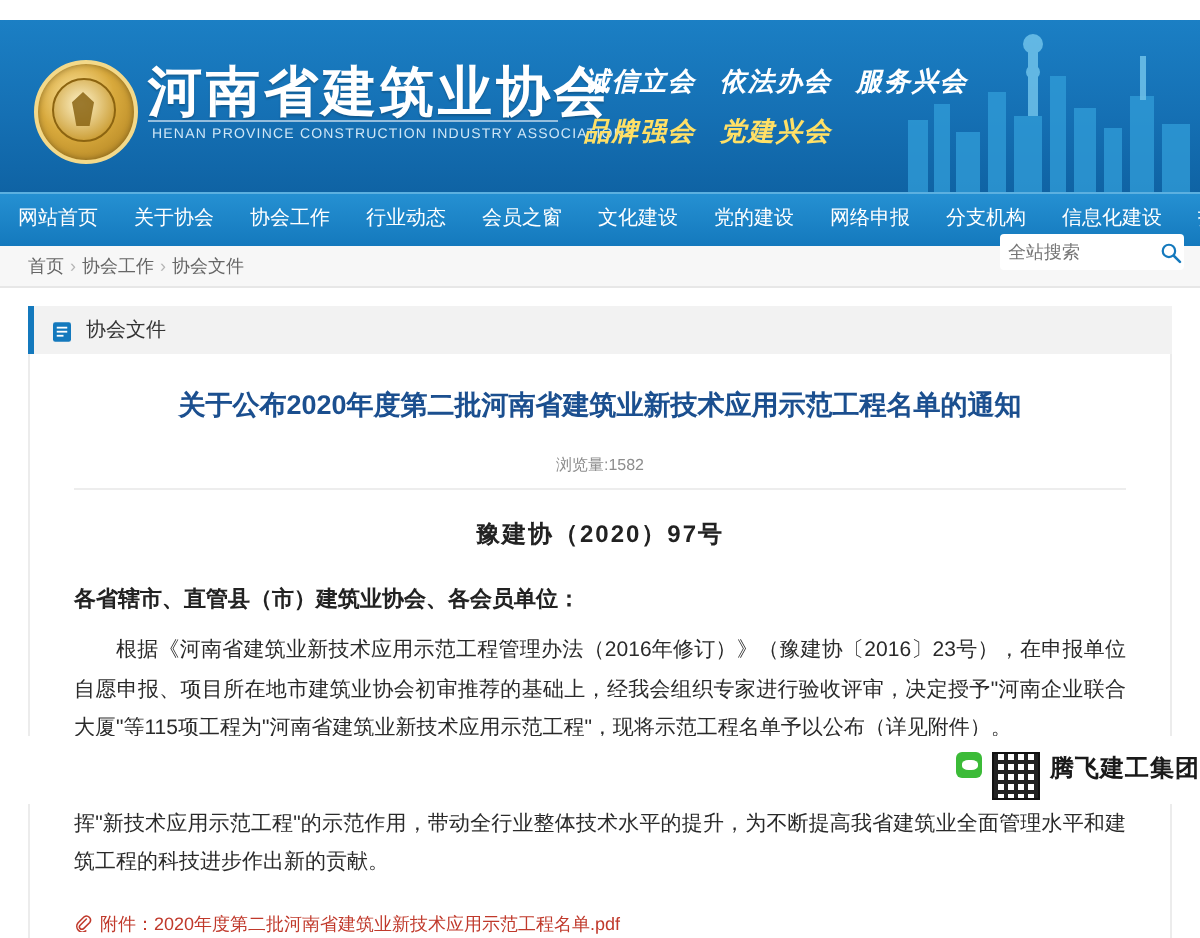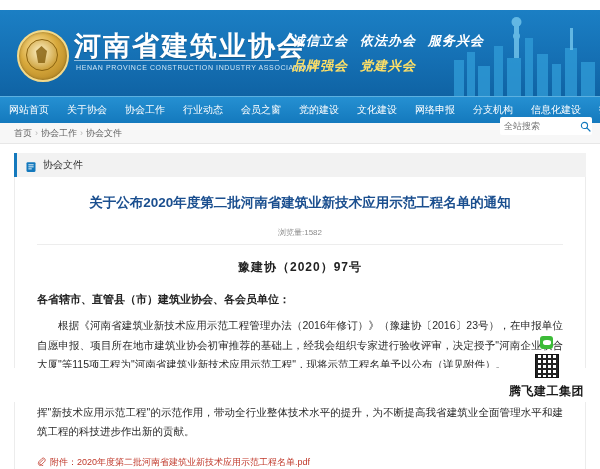--- a/index.html
+++ b/index.html
@@ -268,26 +268,24 @@
 
   
   .footer {
     position: absolute;
     left: 0; right: 0; bottom: 0;
     height: 34px;
     background: #fff;
   }
   .qr {
     position: absolute;
-    right: 16px;
+    right: 0;
     bottom: 2px;
     display: flex;
-    align-items: center;
     gap: 5px;
-    flex-direction: column;
   }
   .qr-code {
     width: 22px; height: 22px;
     background:
       linear-gradient(90deg,#222 2px, transparent 2px) 0 0/5px 5px,
       linear-gradient(0deg,#222 2px, transparent 2px) 0 0/5px 5px,
       #fff;
     border: 1px solid #111;
   }
   .qr-label {
@@ -360,22 +358,22 @@
       </svg>
     </div>
   </div>
 
   <div class="nav">
     <div class="nav-item">网站首页</div>
     <div class="nav-item">关于协会</div>
     <div class="nav-item">协会工作</div>
     <div class="nav-item">行业动态</div>
     <div class="nav-item">会员之窗</div>
+    <div class="nav-item">文化建设</div>
     <div class="nav-item">党的建设</div>
-    <div class="nav-item">文化建设</div>
     <div class="nav-item">网络申报</div>
     <div class="nav-item">分支机构</div>
     <div class="nav-item">信息化建设</div>
     <div class="nav-item">扫黑除恶专栏</div>
 
     <div class="nav-search">
       <input type="text" placeholder="全站搜索" style="">
       <span class="mag">
         <svg width="11" height="11" viewBox="0 0 16 16">
           <circle cx="6.5" cy="6.5" r="4.5" fill="none" stroke="#1479bd" stroke-width="1.6"></circle>

